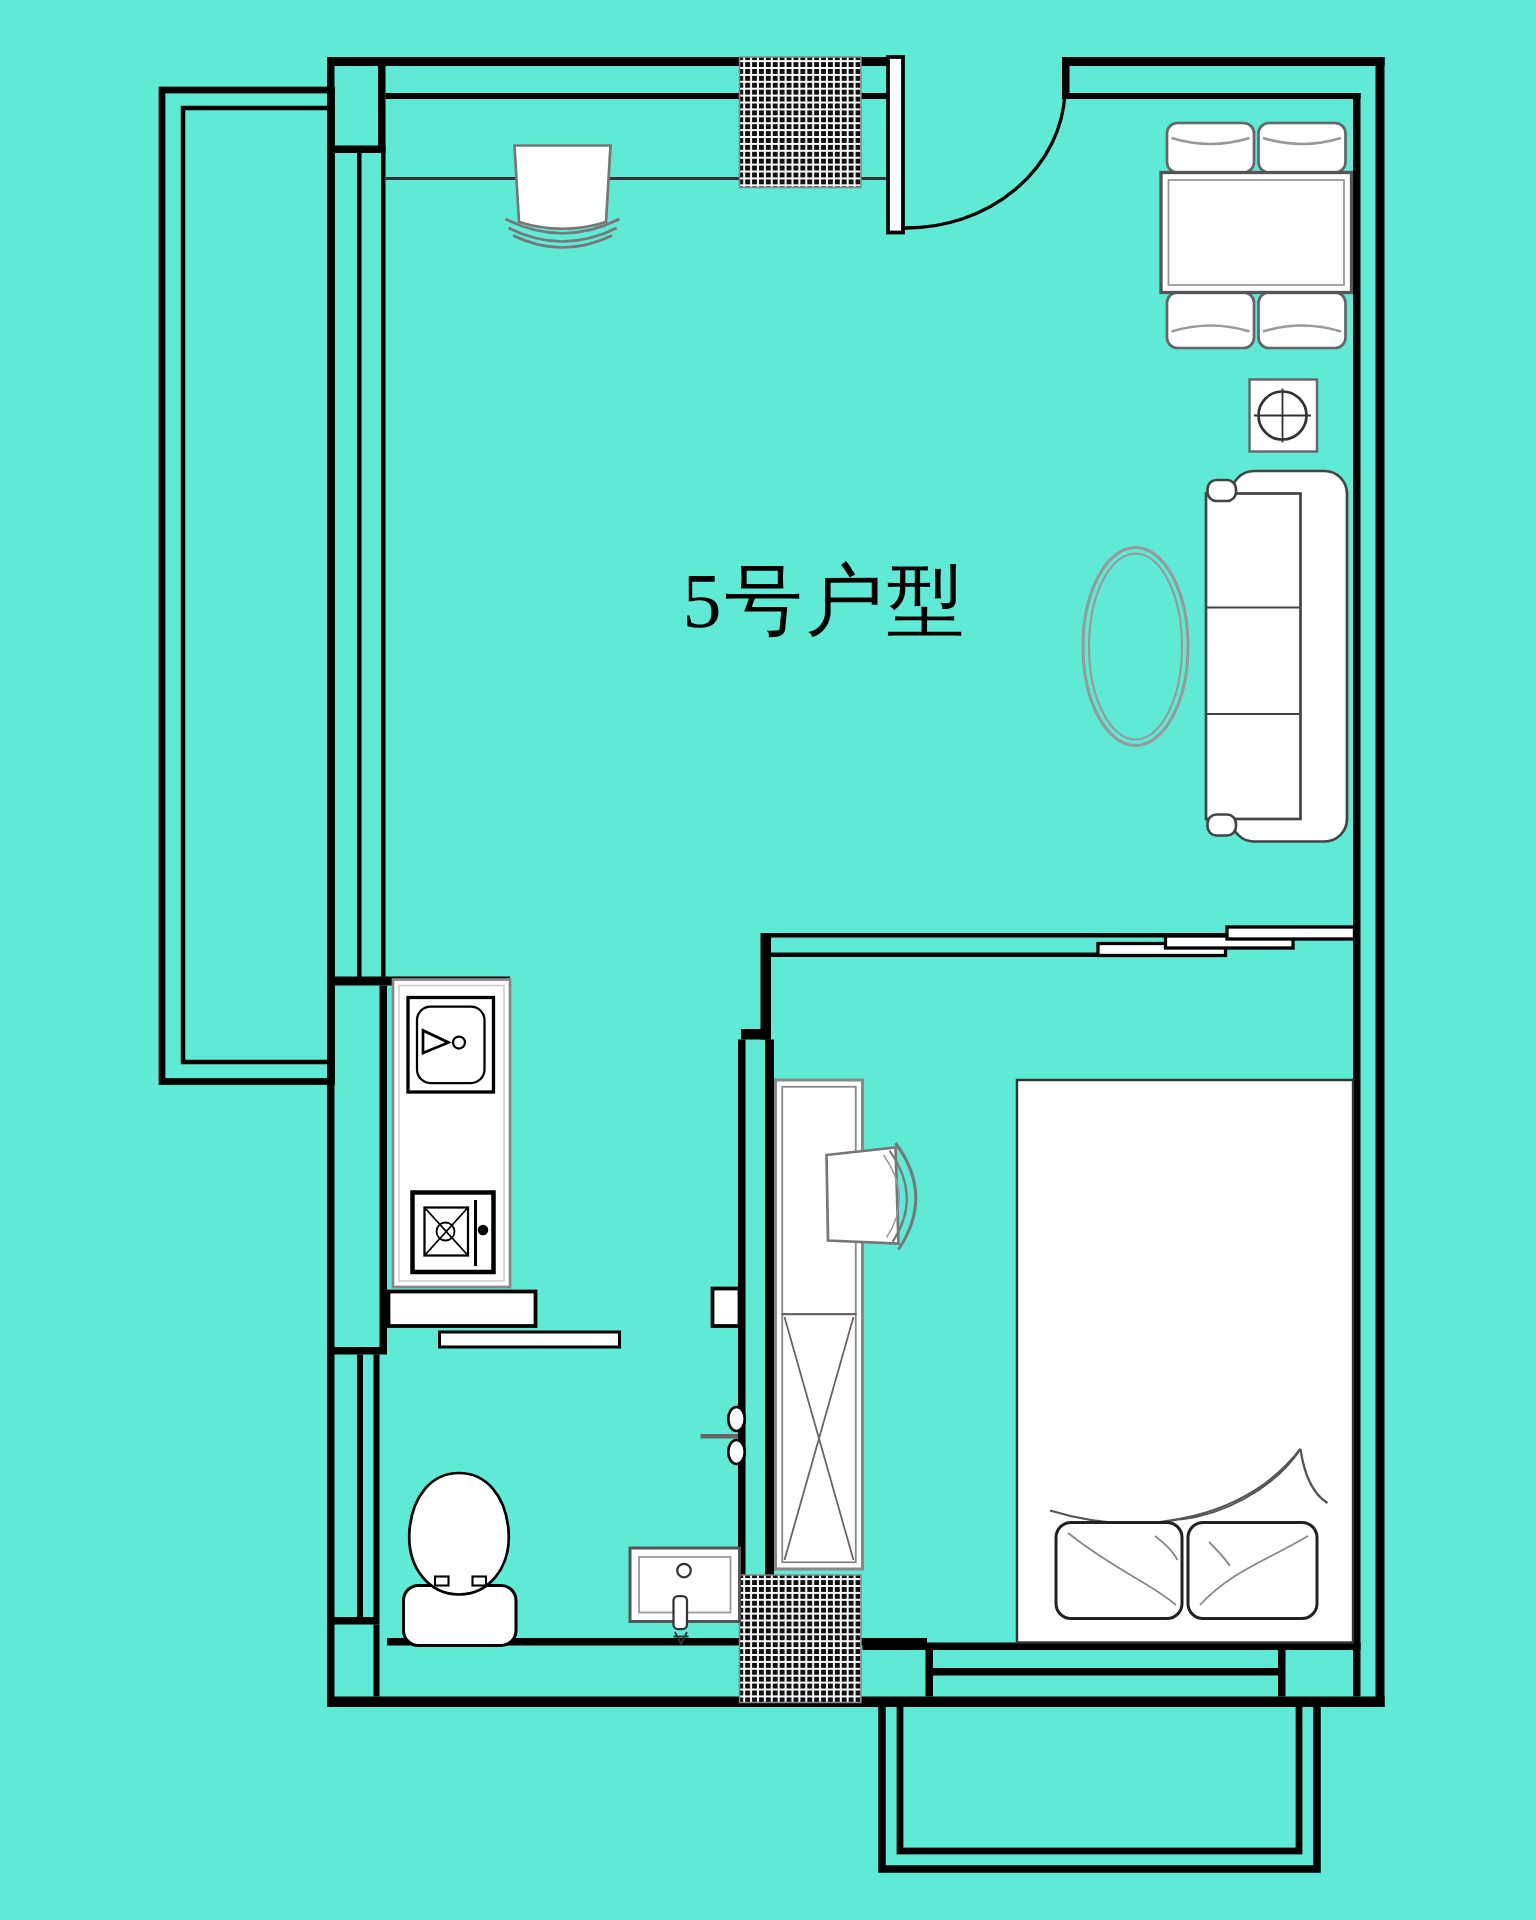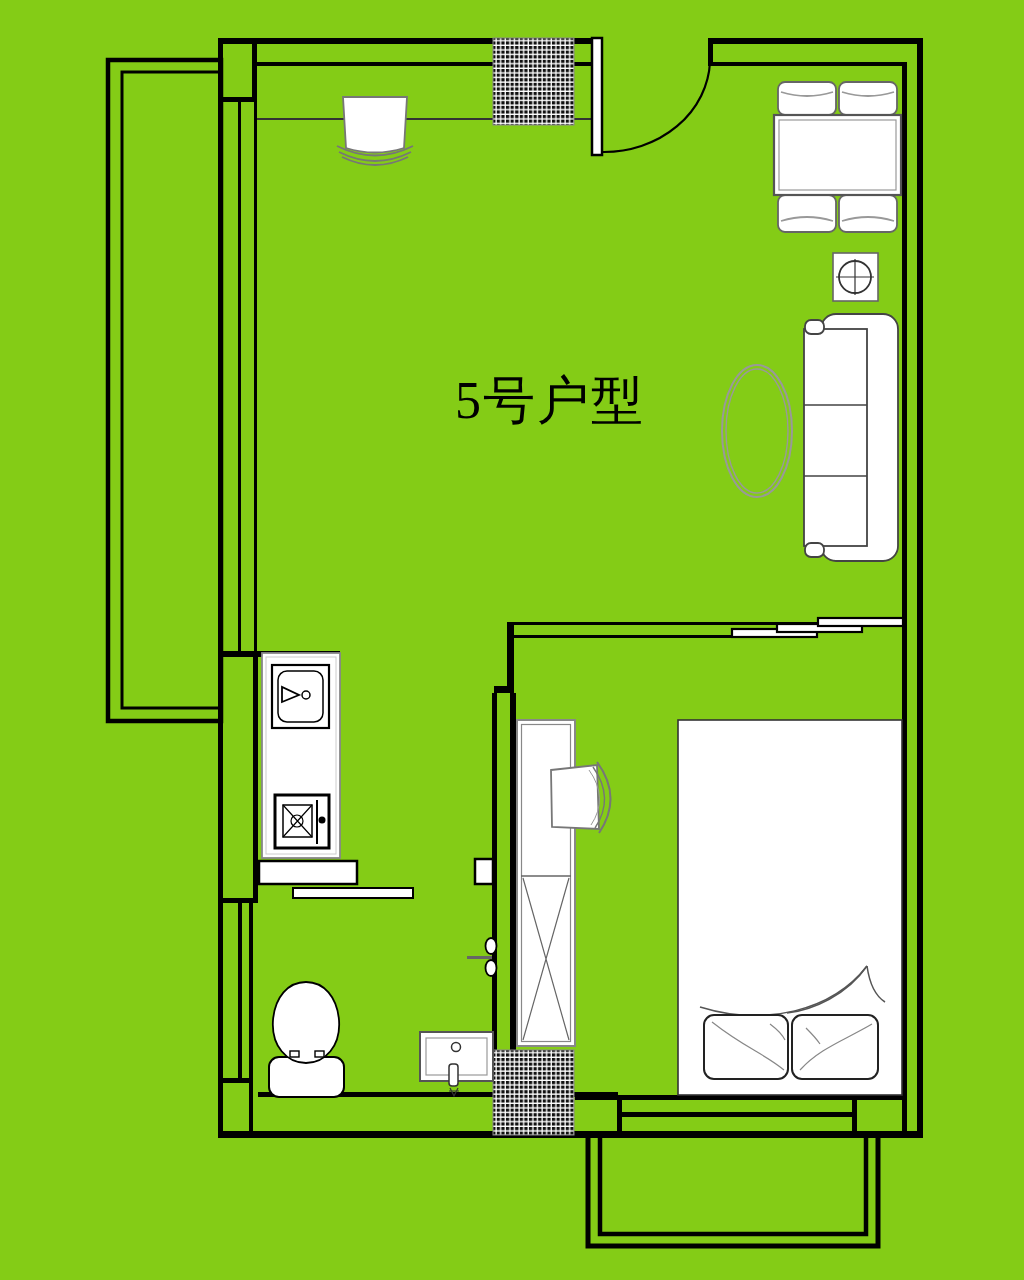--- a/index.html
+++ b/index.html
@@ -1,16 +1,16 @@
 <!DOCTYPE html>
 <html><head>
 <meta charset="utf-8">
 <style>
   html,body{margin:0;padding:0;background:#fff;}
-  .canvas{position:relative;width:1024px;height:1280px;background:#84cc16;overflow:hidden;
+  .canvas{position:relative;width:1024px;height:1280px;background:#5eead4;overflow:hidden;
           font-family:"Liberation Serif","DejaVu Serif",serif;text-decoration:underline;}
   svg{display:block}
   .plan-title{font-family:"Liberation Serif","DejaVu Serif",serif;}
 </style>
 </head>
 <body>
 
 <div class="canvas">
 <svg width="1024" height="1280" viewBox="0 0 1024 1280">
   <defs>

